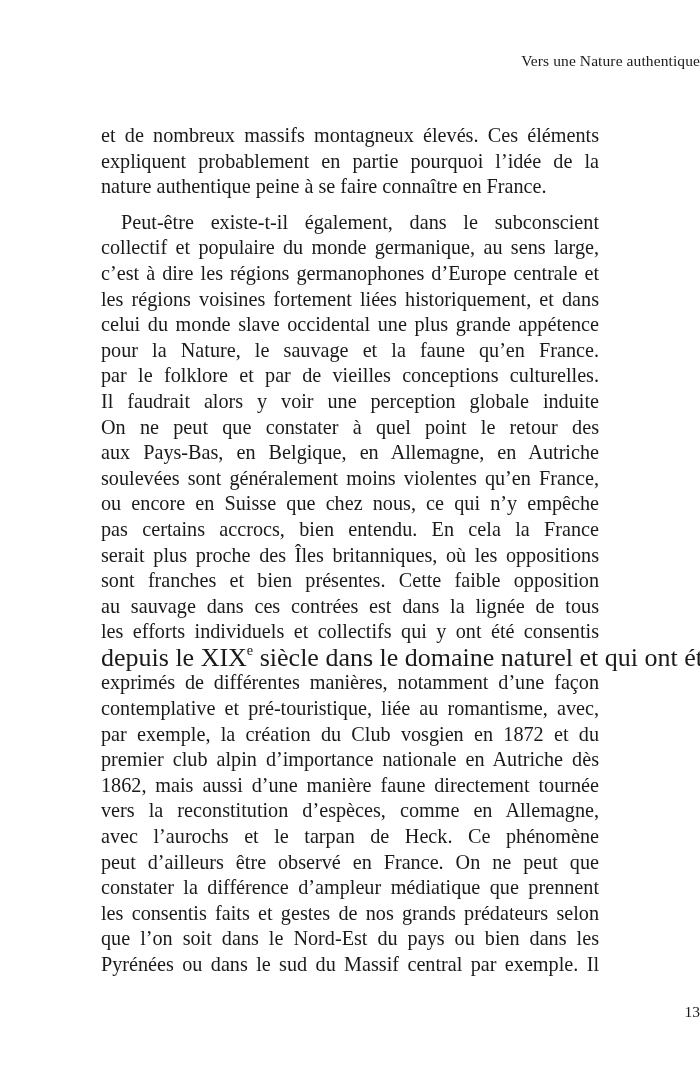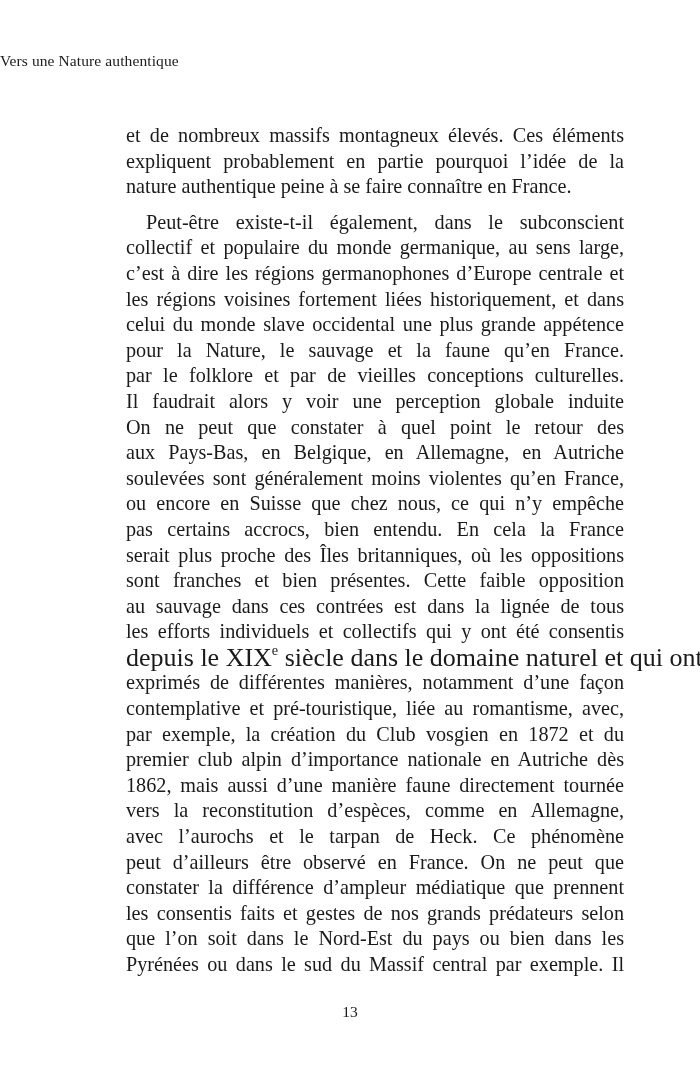--- a/index.html
+++ b/index.html
@@ -13,28 +13,28 @@
       position: relative;
       overflow: hidden;
       font-family: "Liberation Serif", "DejaVu Serif", serif;
       color: #1a1a1a;
     }
     .running-head {
       position: absolute;
       top: 52px;
       left: 0;
       width: 700px;
-      text-align: left;
+      text-align: right;
       font-size: 15.5px;
       letter-spacing: 0.1px;
     }
     .text-block {
       position: absolute;
       top: 123px;
-      left: 126px;
+      left: 101px;
       width: 498px;
       font-size: 20.2px;
       line-height: 25.6px;
       text-align: justify;
       hyphens: none;
     }
     .text-block p {
       margin: 0;
     }
     .text-block p.first {
@@ -56,21 +56,21 @@
     sup.ord {
       font-size: 0.55em;
       vertical-align: 0.75em;
       line-height: 0;
     }
     .folio {
       position: absolute;
       top: 1003px;
       left: 0;
       width: 700px;
-      text-align: center;
+      text-align: right;
       font-size: 15.5px;
     }
   </style>
 </head>
 <body>
 
 <div class="running-head">Vers une Nature authentique</div>
 
 <div class="text-block">
   <p class="first">

